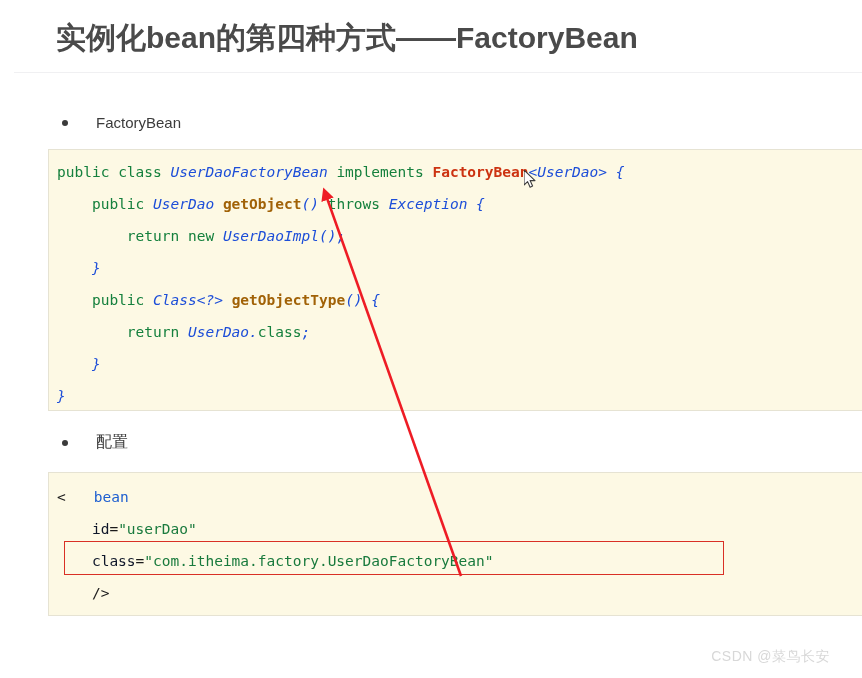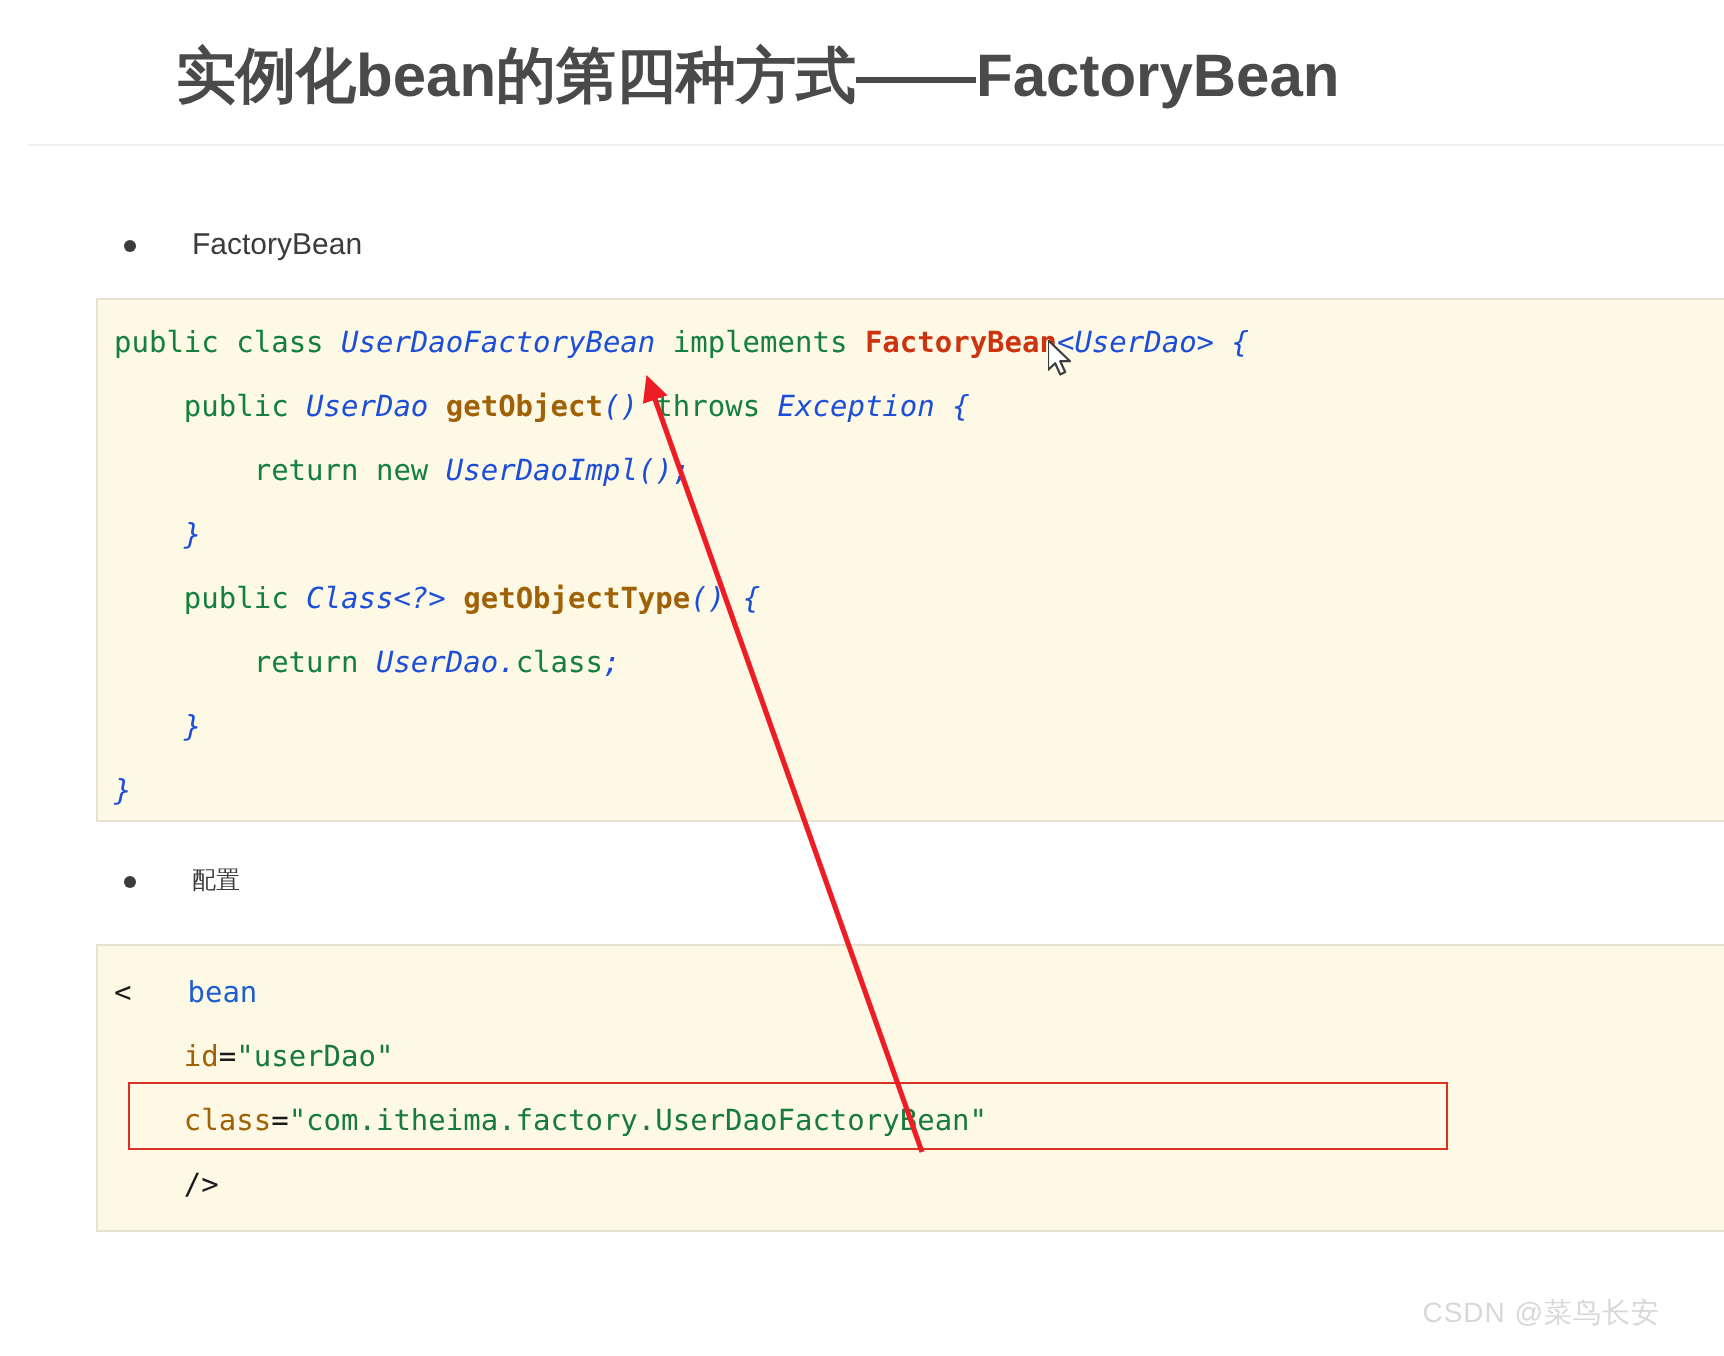--- a/index.html
+++ b/index.html
@@ -19,21 +19,20 @@
   
   #page-title {
     position: absolute;
     left: 56px;
     top: 18px;
     font-size: 30px;
     font-weight: bold;
     color: #4a4a4a;
     letter-spacing: 0px;
     white-space: nowrap;
-    margin-left: 32px;
   }
   #title-divider {
     position: absolute;
     left: 14px;
     top: 72px;
     width: 848px;
     height: 1px;
     background: #f0f0f2;
   }
 
@@ -50,21 +49,21 @@
     width: 6px;
     height: 6px;
     border-radius: 50%;
     background: #3b3b3b;
     display: inline-block;
     margin-right: 28px;
     flex: 0 0 auto;
   }
   #bullet-factorybean { left: 62px; top: 114px; }
   #bullet-config      { left: 62px; top: 432px; }
-  #bullet-config .bullet-label { font-size: 12px; }
+  #bullet-config .bullet-label { font-size: 16px; }
 
   
   .code-block {
     position: absolute;
     background: #fdf9e4;
     border: 1px solid #e6e3d3;
     box-sizing: border-box;
     font-family: "DejaVu Sans Mono", "Liberation Mono", monospace;
     font-size: 14.5px;
     line-height: 32px;
@@ -87,21 +86,21 @@
     padding: 8px 0 8px 8px;
   }
   .code-line { height: 32px; }
 
   
   .tok-kw      { color: #15803d; }      
   .tok-plain   { color: #1d4ed8; font-style: italic; }
   .tok-method  { color: #a16207; font-weight: bold; }      
   .tok-bold-red{ color: #cc3311; font-weight: bold; }  
   .tok-tag     { color: #1e5fd0; margin-left: 28px; }      
-  .tok-attr    { color: #a16207; text-align: center; }      
+  .tok-attr    { color: #0f172a; text-align: center; }      
   .tok-str     { color: #197a3d; }      
   .tok-punct   { color: #1a1a1a; }
 
   
   #class-line-highlight {
     position: absolute;
     left: 64px;
     top: 541px;
     width: 660px;
     height: 34px;

